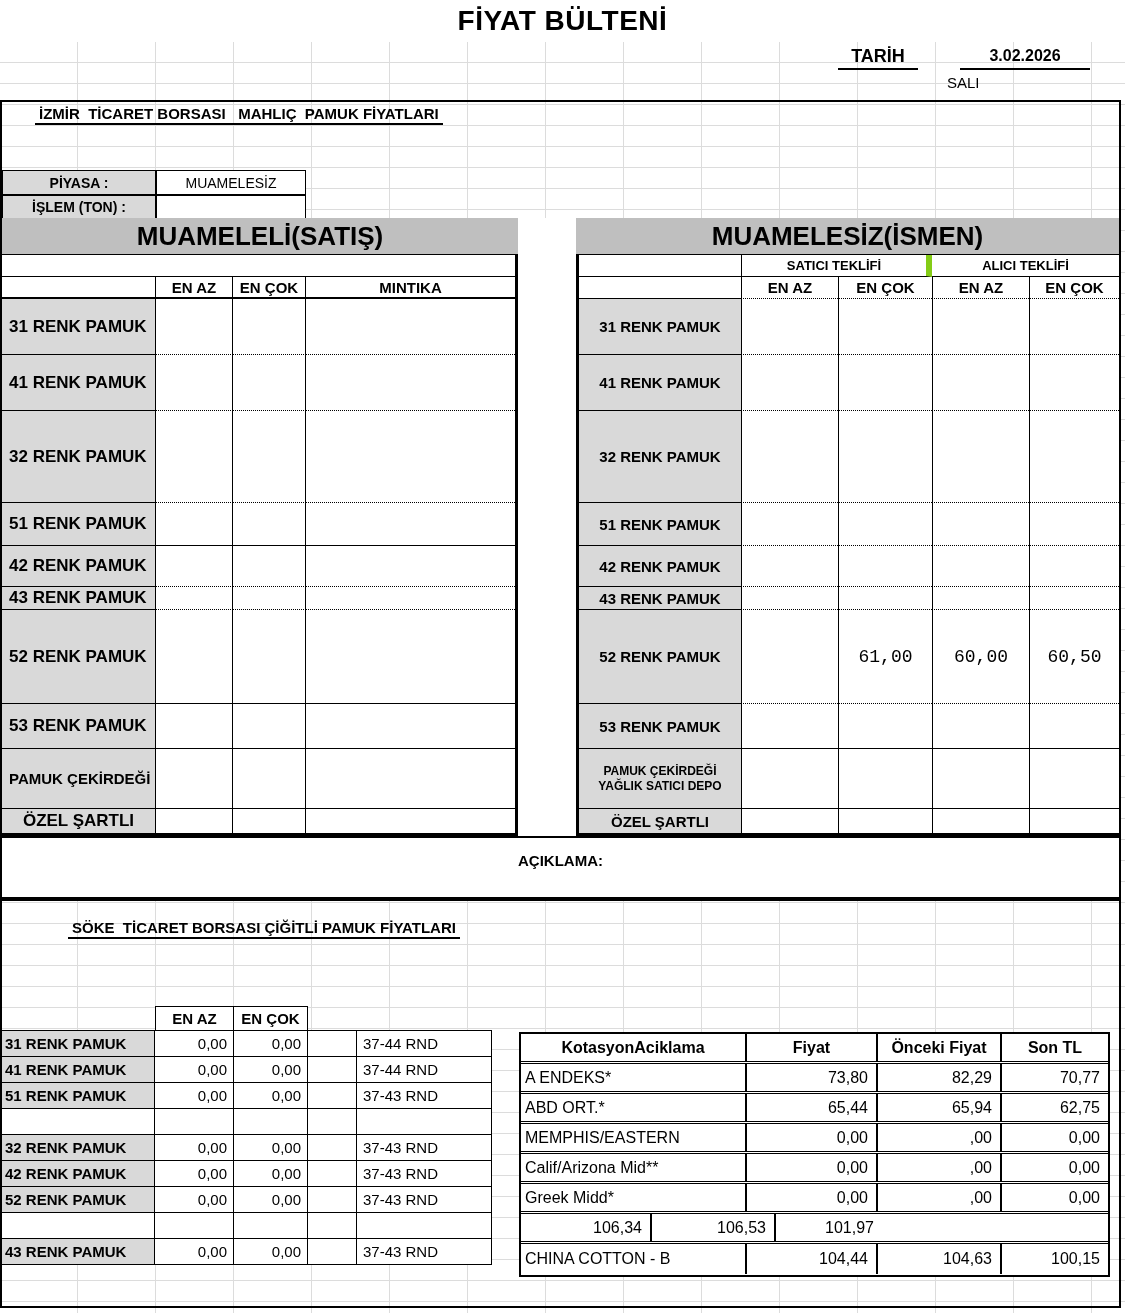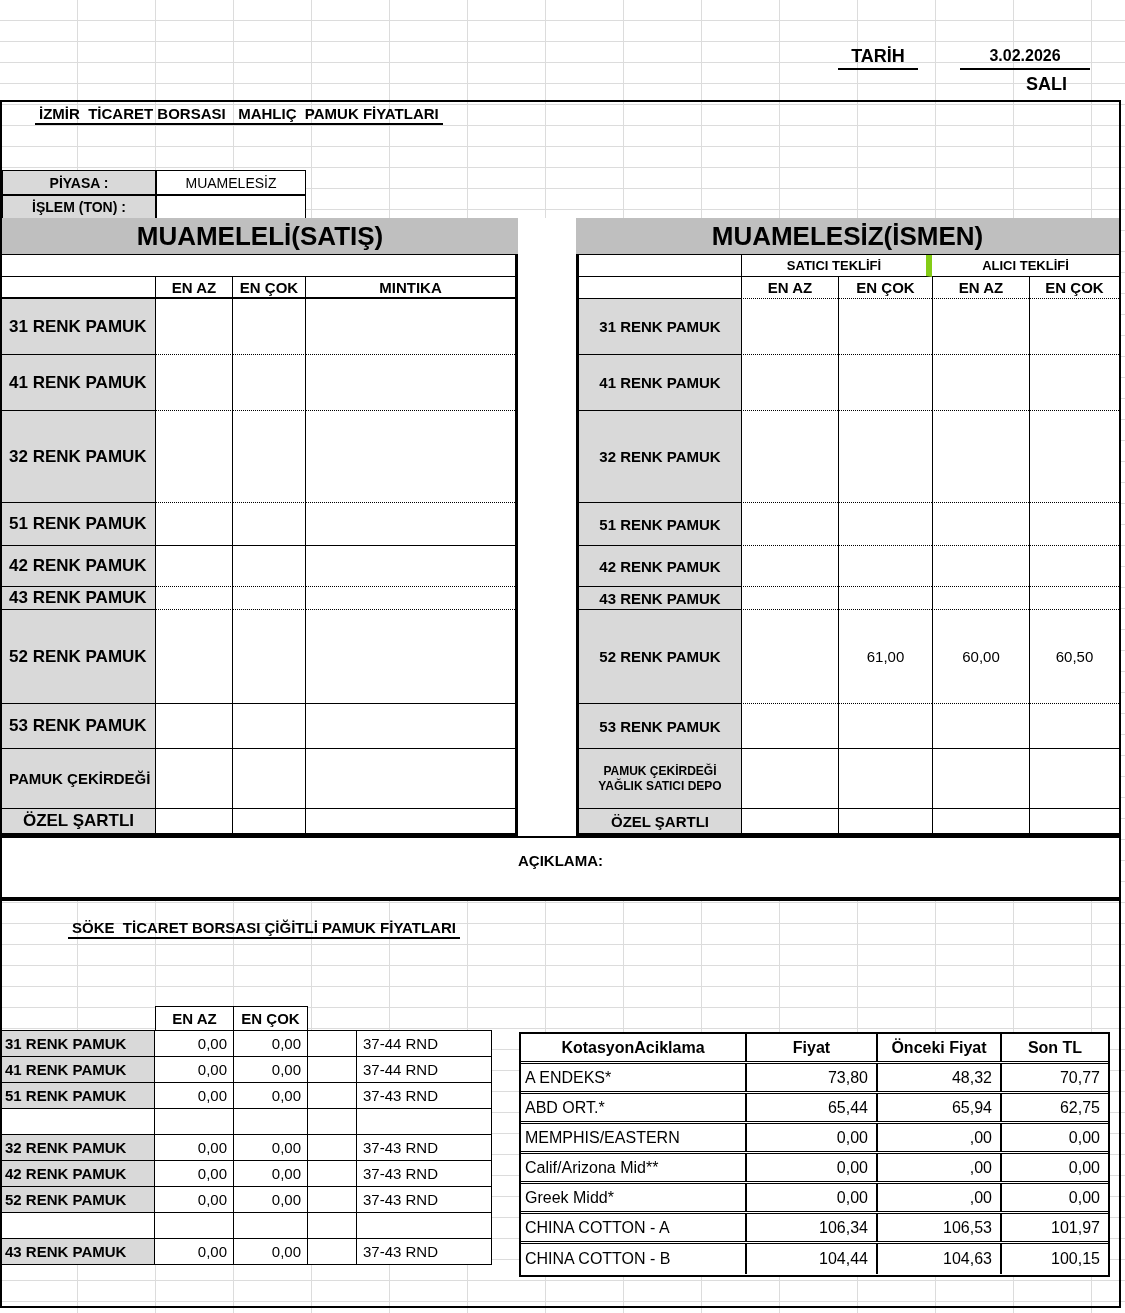--- a/index.html
+++ b/index.html
@@ -11,21 +11,21 @@
       repeating-linear-gradient(to bottom, transparent 0, transparent 20px, #dcdcdc 20px, #dcdcdc 21px),
       repeating-linear-gradient(to right, transparent 0, transparent 77px, #dcdcdc 77px, #dcdcdc 78px);
   }
   .abs { position: absolute; }
   .ctr { display: flex; align-items: center; justify-content: center; text-align: center; }
 
   .title-strip { left:0; top:0; width:1125px; height:42px; background:#fff; }
   .page-title { font-size:28px; font-weight:bold; letter-spacing:0.5px; }
   .tarih { left:838px; top:44px; width:80px; height:26px; font-size:18px; font-weight:bold; border-bottom:2px solid #000; }
   .datev { left:960px; top:44px; width:130px; height:26px; font-size:16px; font-weight:bold; border-bottom:2px solid #000; }
-  .dayv  { left:947px; top:74px; width:120px; height:24px; font-size:18px; font-weight:bold;text-align:right; }
+  .dayv  { left:947px; top:74px; width:120px; height:24px; font-size:15px; font-weight:normal; }
 
   .boxA { left:0; top:100px; width:1121px; height:736px; border:2px solid #000; }
   .boxB { left:0; top:836px; width:1121px; height:63px; border:2px solid #000; background:#fff; }
   .boxC { left:0; top:899px; width:1121px; height:409px; border:2px solid #000; }
 
   .sec-heading { font-size:15px; font-weight:bold; border-bottom:2px solid #000; padding:2px 4px 1px 4px; white-space:pre; }
 
   .cell-bordered { border:1px solid #000; }
   .fill-gray { background:#d9d9d9; }
   .piyasa-label { left:0; top:68px; width:154px; height:25px; font-size:14px; font-weight:bold; }
@@ -51,21 +51,21 @@
   .lt-label { background:#d9d9d9; font-size:17px; font-weight:bold; display:flex; align-items:center; padding-left:7px; }
   .lt-label.small { font-size:15px; }
   .lt-label.center { justify-content:center; padding-left:0; }
 
   .rt-strip1 { height:22px; }
   .rt-strip1 .grp { border-bottom:1px solid #000; font-size:13px; font-weight:bold; }
   .rt-head { height:22px; }
   .rt-head .tcell { border-bottom:1px dotted #000; font-size:15px; font-weight:bold; }
   .rt-label { background:#d9d9d9; font-size:15px; font-weight:bold; text-align:center; }
   .rt-label.tiny { font-size:12px; line-height:1.25; }
-  .val { font-size:15px; }
+  .val { font-size:18px;font-family:Liberation Mono, monospace; }
 
   .soke-heading { left:66px; top:16px; }
   .soke-h-enaz { left:153px; top:105px; width:79px; height:25px; font-size:15px; font-weight:bold; background:#fff; }
   .soke-h-encok { left:231px; top:105px; width:75px; height:25px; font-size:15px; font-weight:bold; background:#fff; }
   #soke-rows { left:0; top:129px; width:490px; border-top:1px solid #000; background:#fff; }
   .soke-row { display:flex; height:26px; }
   .soke-row .tcell { border-right:1px solid #000; border-bottom:1px solid #000; display:flex; align-items:center; }
   .sk-label { width:153px; font-size:15px; font-weight:bold; padding-left:3px; }
   .sk-num { width:79px; font-size:15px; justify-content:flex-end; padding-right:6px; }
   .sk-num2 { width:74px; font-size:15px; justify-content:flex-end; padding-right:6px; }
@@ -84,20 +84,23 @@
   .kt-label { font-size:16px; padding-left:4px; }
   .kt-num { font-size:16px; justify-content:flex-end; padding-right:8px; }
 
   .aciklama-text { font-size:15px; font-weight:bold; text-align:center; padding-top:14px; }
 </style>
 </head>
 <body>
 
 <div id="page">
 
+  <div class="abs title-strip ctr">
+    <div class="page-title">FİYAT BÜLTENİ</div>
+  </div>
 
   <div class="abs tarih ctr">TARİH</div>
   <div class="abs datev ctr">3.02.2026</div>
   <div class="abs dayv">SALI</div>
 
   <div class="abs boxA">
     <div class="abs sec-heading" style="left:33px; top:1px;">İZMİR  TİCARET BORSASI   MAHLIÇ  PAMUK FİYATLARI</div>
 
     <div class="abs piyasa-label cell-bordered fill-gray ctr">PİYASA :</div>
     <div class="abs piyasa-value cell-bordered ctr">MUAMELESİZ</div>
@@ -352,21 +355,21 @@
       <div class="kt-row kt-head kt-sep">
         <div class="tcell kt-c0">KotasyonAciklama</div>
         <div class="tcell kt-c1">Fiyat</div>
         <div class="tcell kt-c2">Önceki Fiyat</div>
         <div class="tcell kt-c3">Son TL</div>
       </div>
       <div id="kotasyon-rows">
           <div class="kt-row kt-sep">
             <div class="tcell kt-c0 kt-label">A ENDEKS*</div>
             <div class="tcell kt-c1 kt-num">73,80</div>
-            <div class="tcell kt-c2 kt-num">48,32</div>
+            <div class="tcell kt-c2 kt-num">82,29</div>
             <div class="tcell kt-c3 kt-num">70,77</div>
           </div>
           <div class="kt-row kt-sep">
             <div class="tcell kt-c0 kt-label">ABD ORT.*</div>
             <div class="tcell kt-c1 kt-num">65,44</div>
             <div class="tcell kt-c2 kt-num">65,94</div>
             <div class="tcell kt-c3 kt-num">62,75</div>
           </div>
           <div class="kt-row kt-sep">
             <div class="tcell kt-c0 kt-label">MEMPHIS/EASTERN</div>
@@ -380,21 +383,20 @@
             <div class="tcell kt-c2 kt-num">,00</div>
             <div class="tcell kt-c3 kt-num">0,00</div>
           </div>
           <div class="kt-row kt-sep">
             <div class="tcell kt-c0 kt-label">Greek Midd*</div>
             <div class="tcell kt-c1 kt-num">0,00</div>
             <div class="tcell kt-c2 kt-num">,00</div>
             <div class="tcell kt-c3 kt-num">0,00</div>
           </div>
           <div class="kt-row kt-sep">
-            <div class="tcell kt-c0 kt-label">CHINA COTTON - A</div>
             <div class="tcell kt-c1 kt-num">106,34</div>
             <div class="tcell kt-c2 kt-num">106,53</div>
             <div class="tcell kt-c3 kt-num">101,97</div>
           </div>
           <div class="kt-row">
             <div class="tcell kt-c0 kt-label">CHINA COTTON - B</div>
             <div class="tcell kt-c1 kt-num">104,44</div>
             <div class="tcell kt-c2 kt-num">104,63</div>
             <div class="tcell kt-c3 kt-num">100,15</div>
           </div>

